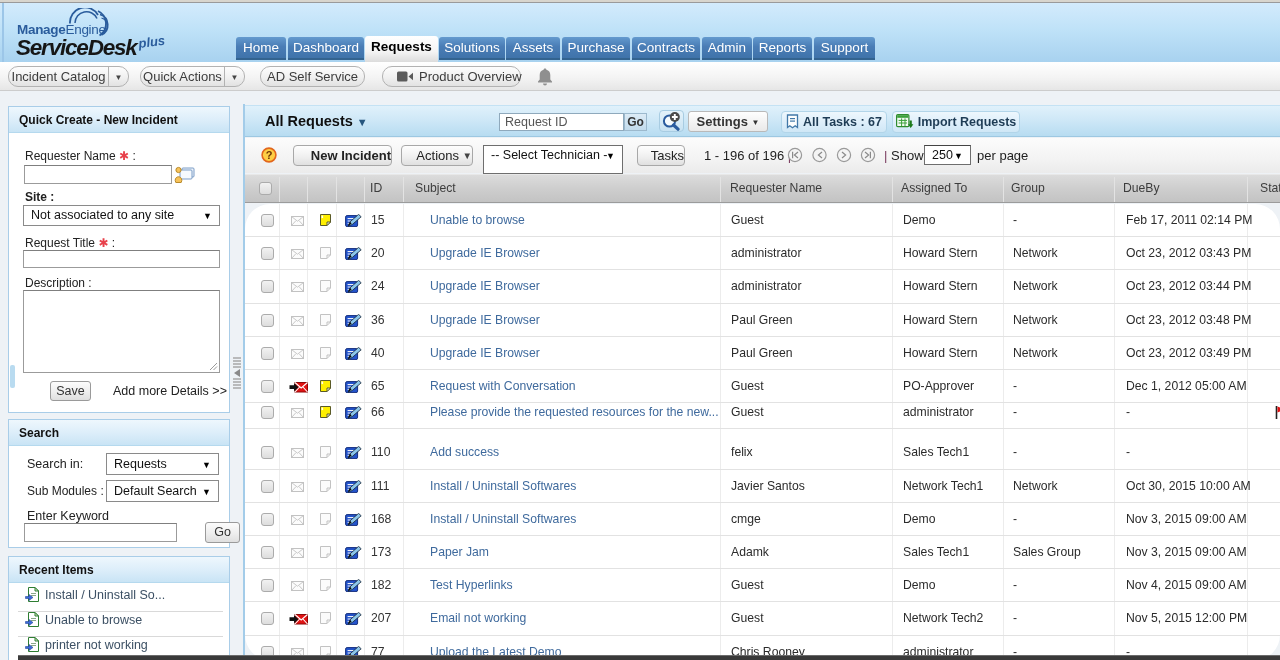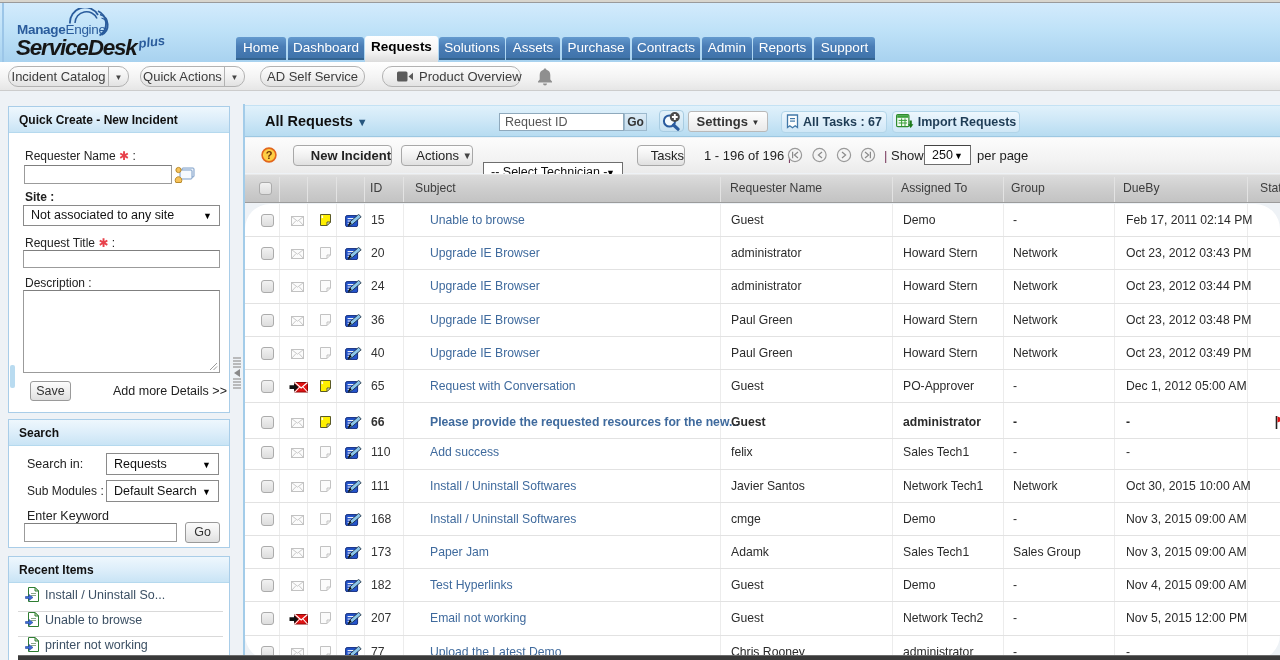--- a/index.html
+++ b/index.html
@@ -33,21 +33,21 @@
 #content { left:0; top:91px; width:1280px; height:569px; background:#eef2f6; }
 
 
 .panel { position:absolute; left:8px; width:222px; background:#fff; border:1px solid #a9cde8; }
 .phead { height:26px; background:linear-gradient(180deg,#eef7fd 0%,#ddeefa 50%,#c9e4f5 100%); border-bottom:1px solid #b5d9ee; font-size:12px; font-weight:bold; color:#111; line-height:26px; padding-left:10px; }
 .flabel { position:absolute; font-size:12px; color:#222; }
 .red { color:#e8414b; }
 .tinput { position:absolute; background:#fff; border:1px solid #9b9b9b; border-top-color:#7f7f7f; }
 .fselect { position:absolute; background:#fff; border:1px solid #8a8a8a; font-size:12.5px; color:#111; line-height:19px; padding-left:7px; }
 .fselect .sarrow { position:absolute; right:7px; top:0; font-size:9px; color:#000; }
-.sbtn { position:absolute; border:1px solid #9a9a9a; border-radius:3px; background:linear-gradient(180deg,#fcfcfc 0%,#eeeeee 55%,#dfdfdf 100%); font-size:12.5px; color:#333; text-align:center; }
+.sbtn { position:absolute; border:1px solid #9a9a9a; border-radius:3px; background:linear-gradient(180deg,#fcfcfc 0%,#eeeeee 55%,#dfdfdf 100%); font-size:12.5px; color:#333; text-align:center;margin-left:20px; }
 
 
 #mainline { left:243px; top:104px; width:2px; height:556px; background:#a3cce9; }
 #topbar { left:245px; top:105px; width:1035px; height:32px; background:linear-gradient(180deg,#e0f1fb 0%,#cfe8f7 45%,#b7dcf1 100%); border-top:1px solid #c4e2f4; border-bottom:1px solid #9dc8e2; }
 #toolbar { left:245px; top:138px; width:1035px; height:35px; background:linear-gradient(180deg,#fcfcfc 0%,#f3f3f3 60%,#ebebeb 100%); }
 .wbtn { position:absolute; border:1px solid #a8a8a8; border-radius:4px; background:linear-gradient(180deg,#fefefe 0%,#f0f0f0 55%,#e0e0e0 100%); font-size:13px; color:#222; text-align:right; }
 .bluebtn { position:absolute; border:1px solid #b2d5e9; border-radius:4px; background:linear-gradient(180deg,#edf7fd 0%,#ddeefa 55%,#cfe7f6 100%); font-weight:bold; font-size:12.5px; color:#1e3c55; }
 
 
 #thead { left:245px; top:174px; width:1035px; height:29px; background:linear-gradient(180deg,#dcdcdc 0%,#cecece 50%,#c3c3c3 100%); border-top:1px solid #e8e8e8; border-bottom:1px solid #9b9b9b; }
@@ -205,21 +205,21 @@
           <path d="M13.6,6.5 L15.8,6.5 L15.8,10.2 L17.4,10.2 L14.7,14 L12,10.2 L13.6,10.2 Z" fill="#1c7a1c"></path>
         </svg>Import Requests</div>
   </div>
   <div id="toolbar" class="abs">
     <svg class="abs" style="left:16px; top:9px;" width="16" height="16" viewBox="0 0 16 16">
       <circle cx="8" cy="8" r="6.9" fill="#fece44" stroke="#e2661c" stroke-width="1.6"></circle>
       <text x="8" y="12.2" text-anchor="middle" font-family="Liberation Sans, sans-serif" font-size="11" font-weight="bold" fill="#6b3405">?</text>
     </svg>
     <div class="wbtn" style="left:48px; top:7px; width:99px; height:21px; line-height:20px; font-weight:bold;">New Incident</div>
     <div class="wbtn" style="left:156px; top:7px; width:72px; height:21px; line-height:20px;">Actions <span class="caret" style="font-size:9.5px;">▼</span></div>
-    <div class="fselect abs" style="left:238px; top:24px; width:140px; height:20px; line-height:19px; border-color:#6e6e6e;">-- Select Technician - <span class="sarrow" style="line-height:21px;">▼</span></div>
+    <div class="fselect abs" style="left:238px; top:7px; width:140px; height:29px; line-height:19px; border-color:#6e6e6e;">-- Select Technician - <span class="sarrow" style="line-height:21px;">▼</span></div>
     <div class="wbtn" style="left:392px; top:7px; width:48px; height:21px; line-height:20px;">Tasks</div>
     <div class="abs" style="left:459px; top:7px; height:21px; line-height:21px; font-size:13px; color:#222;">1 - 196 of 196 <span style="color:#7a3b5e;">|</span></div>
     <svg class="abs" style="left:542px; top:9px;" width="96" height="16" viewBox="0 0 96 16">
       <g>
         <circle cx="8" cy="8" r="6.6" fill="#f4f4f4" stroke="#9a9a9a" stroke-width="1.2"></circle>
         <path d="M5.6,4.8 v6.4 M11,5 L7.4,8 L11,11" stroke="#8a8a8a" stroke-width="1.2" fill="none"></path>
         <circle cx="32.5" cy="8" r="6.6" fill="#f4f4f4" stroke="#9a9a9a" stroke-width="1.2"></circle>
         <path d="M35,5 L31.4,8 L35,11" stroke="#8a8a8a" stroke-width="1.2" fill="none"></path>
         <circle cx="57" cy="8" r="6.6" fill="#f4f4f4" stroke="#9a9a9a" stroke-width="1.2"></circle>
         <path d="M55,5 L58.6,8 L55,11" stroke="#8a8a8a" stroke-width="1.2" fill="none"></path>
@@ -395,21 +395,21 @@
       <svg class="ic" style="left:100px; top:10px;" width="17" height="13">
           <use href="#edit"></use>
         </svg>
       <div class="cell" style="left:126px; color:#333;">65</div>
       <div class="cell link" style="left:185px;">Request with Conversation</div>
       <div class="cell" style="left:486px;">Guest</div>
       <div class="cell" style="left:658px;">PO-Approver</div>
       <div class="cell" style="left:768px;">-</div>
       <div class="cell" style="left:881px;">Dec 1, 2012 05:00 AM</div>
     </div>
-    <div class="row" style="top:202px;font-weight:bold;">
+    <div class="row" style="top:192px;">
       <div class="cbx"></div>
       <svg class="ic" style="left:46px; top:12px;" width="13" height="10">
           <use href="#env-g"></use>
         </svg>
       <svg class="ic" style="left:75px; top:10px;" width="11" height="12">
           <use href="#note-y"></use>
         </svg>
       <svg class="ic" style="left:100px; top:10px;" width="17" height="13">
           <use href="#edit"></use>
         </svg>

